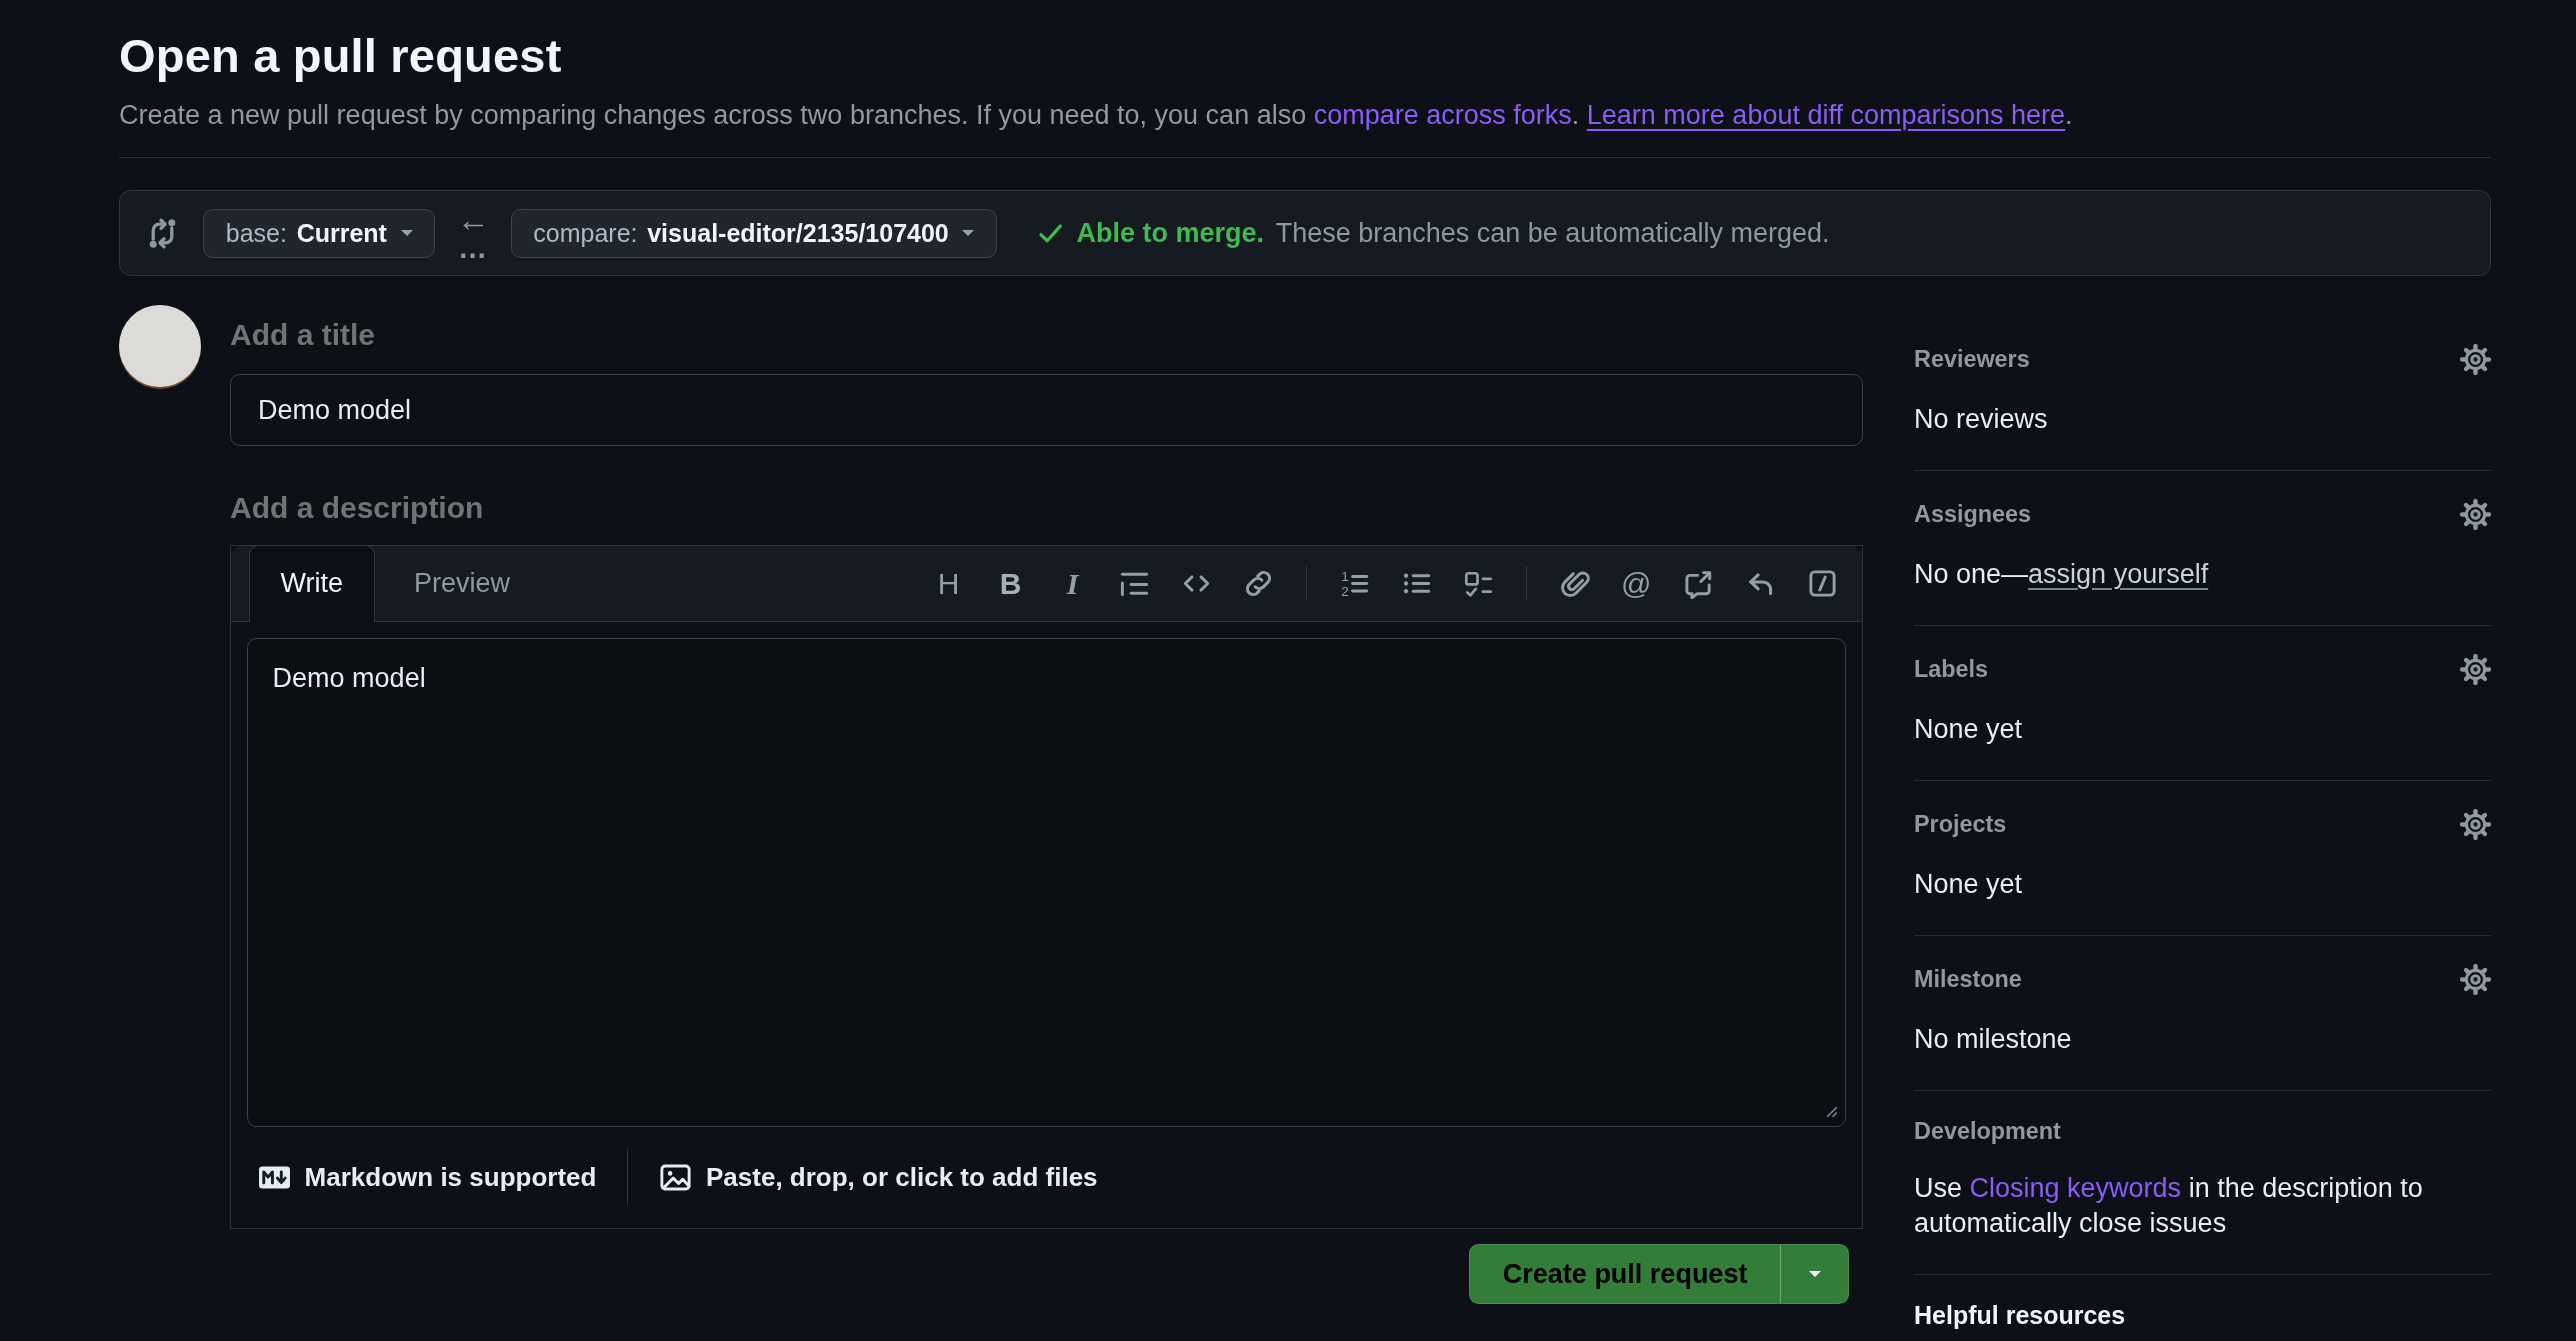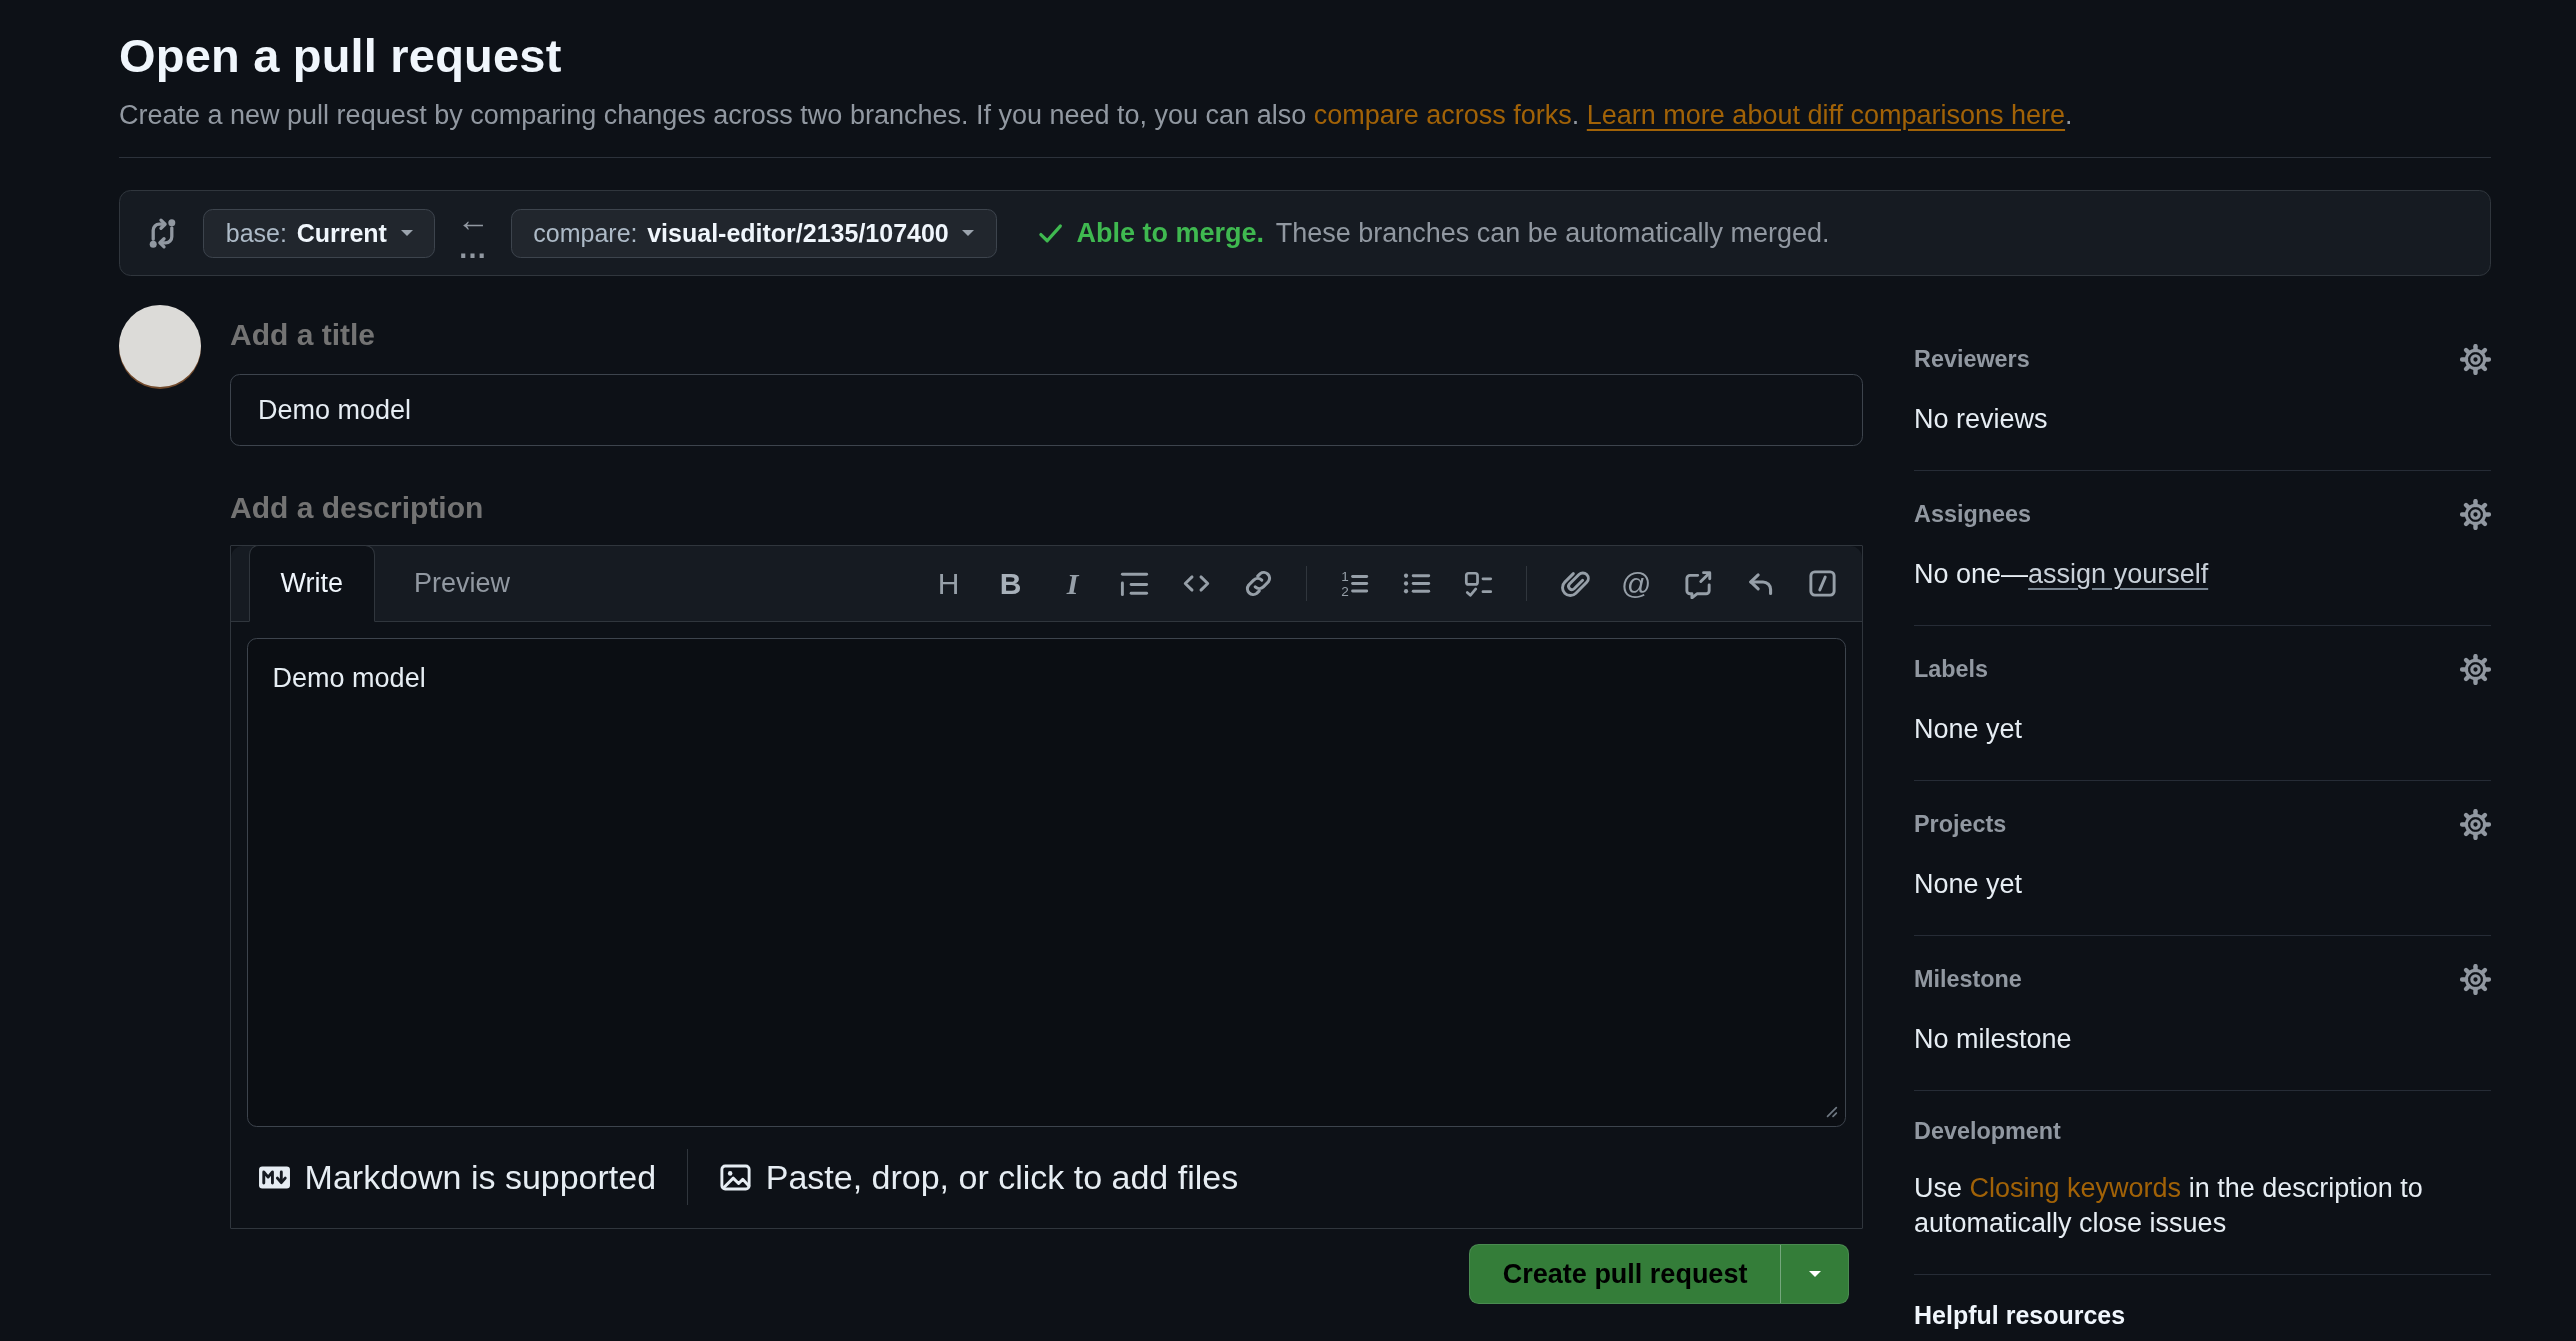--- a/index.html
+++ b/index.html
@@ -8,21 +8,21 @@
     width:2576px; height:1342px; overflow:hidden; position:relative;
     font-family:"Liberation Sans","DejaVu Sans",sans-serif;
     color:#e6edf3; font-size:27px;
   }
   .page { position:absolute; inset:0; }
 
   
   .header { margin:27px 85px 0 119px; }
   .h1 { font-size:47px; font-weight:600; color:#f0f6fc; line-height:58px; letter-spacing:0.2px; }
   .subtitle { margin-top:11.7px; font-size:27px; line-height:37px; color:#9198a1; }
-  a.blue { color:#a16207; text-decoration:none; cursor:pointer; }
+  a.blue { color:#8b5cf6; text-decoration:none; cursor:pointer; }
   a.blue.u { text-decoration:underline; text-underline-offset:4.9px; }
   .head-rule { margin:23.4px 85px 0 119px; border-bottom:1px solid #2c323b; }
 
   
   .branch-bar {
     margin:32px 85px 0 119px; height:86px;
     background:#161b22; border:1px solid #30363d; border-radius:11.7px;
     display:flex; align-items:center; padding:0 25px; gap:23.4px;
   }
   .octicon { display:block; }
@@ -87,21 +87,21 @@
   .ta-wrap { position:relative; }
   textarea.desc {
     width:100%; height:489px; resize:none; display:block;
     background:#0b0e13; border:1px solid #3d444d; border-radius:9.7px;
     color:#e6edf3; font-size:27px; line-height:37px; padding:21.4px 25px;
     font-family:"Liberation Sans","DejaVu Sans",sans-serif;
   }
   .resize-grip { position:absolute; right:7.8px; bottom:7.8px; color:#6e7781; cursor:nwse-resize; }
 
   .editor-foot { display:flex; align-items:center; padding:0 11.7px 0 27px; height:101px; }
-  .foot-item { display:flex; align-items:center; gap:13.6px; font-size:34px; font-weight:400; color:#e6edf3; cursor:pointer; }
+  .foot-item { display:flex; align-items:center; gap:13.6px; font-size:26px; font-weight:700; color:#e6edf3; cursor:pointer; }
   .fsep { width:1px; height:56px; background:#30363d; margin:0 31px; }
 
   
   .submit-row { display:flex; justify-content:flex-end; margin-top:15.6px; padding-right:13.6px; }
   .btn-green {
     display:flex; align-items:stretch; height:60px; border-radius:9.7px; overflow:hidden;
     background:#347d39; border:1px solid rgba(240,246,252,.12); cursor:pointer;
   }
   .btn-green .main-part {
     display:flex; align-items:center; padding:0 33px;

